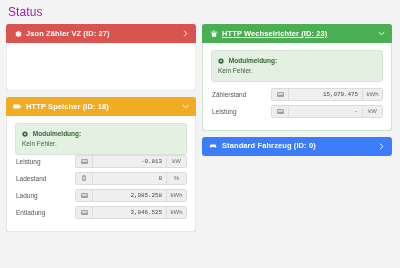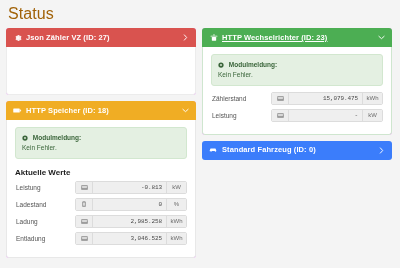--- a/index.html
+++ b/index.html
@@ -6,23 +6,23 @@
   html, body {
     margin: 0; padding: 0;
     width: 400px; height: 268px;
     background: #f4f4f4;
     font-family: "Liberation Sans", sans-serif;
     overflow: hidden;
   }
   .page { width: 400px; height: 268px; padding: 4px 6px 0 6px; }
 
   .page-title {
-    font-size: 16px;
+    font-size: 12px;
     font-weight: 400;
-    color: #a16207;
+    color: #a21caf;
     margin: 1px 0 5px 2px;
     letter-spacing: .1px;
   }
 
   .grid {
     display: flex;
     gap: 6px;
     align-items: flex-start;
   }
   .col { width: 190px; display: flex; flex-direction: column; gap: 6px; }
@@ -199,21 +199,20 @@
                 <svg viewBox="0 0 16 16" width="6" height="6" fill="#3a653a" style="vertical-align:-1px">
                   <circle cx="8" cy="8" r="7"></circle>
                   <circle cx="8" cy="8" r="2.4" fill="#e4f0e2"></circle>
                 </svg>
               </span>
               <b>Modulmeldung:</b>
             </div>
             <div>Kein Fehler.</div>
           </div>
 
-          <div class="sec-title">Aktuelle Werte</div>
 
           <div class="row">
             <div class="row-label">Leistung</div>
             <div class="ctl">
               <span class="addon">
                 <svg viewBox="0 0 14 10" width="7" height="5" fill="#777">
                   <rect x="0.5" y="0.5" width="13" height="9" rx="1.2" fill="#8a8a8a"></rect>
                   <rect x="2.2" y="2.2" width="9.6" height="4.2" rx=".5" fill="#d8d8d8"></rect>
                 </svg>
               </span>

